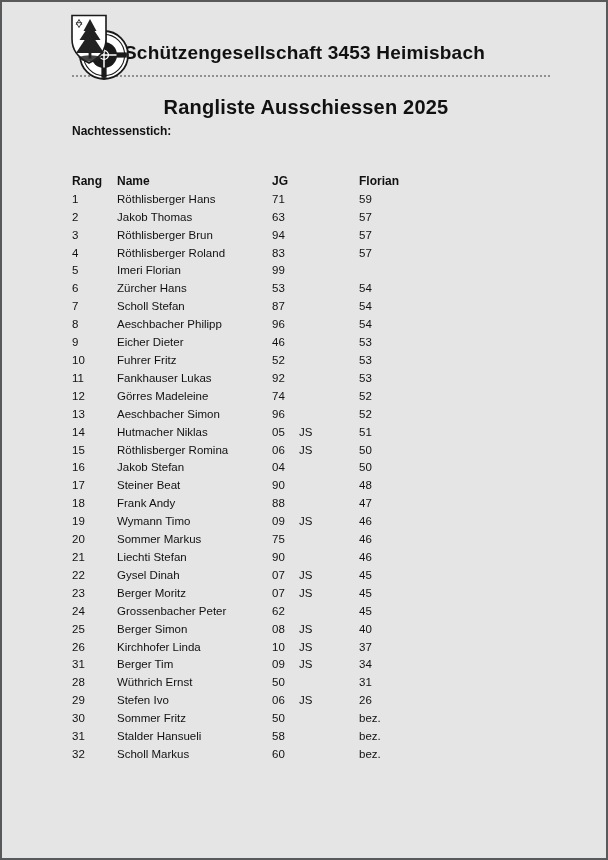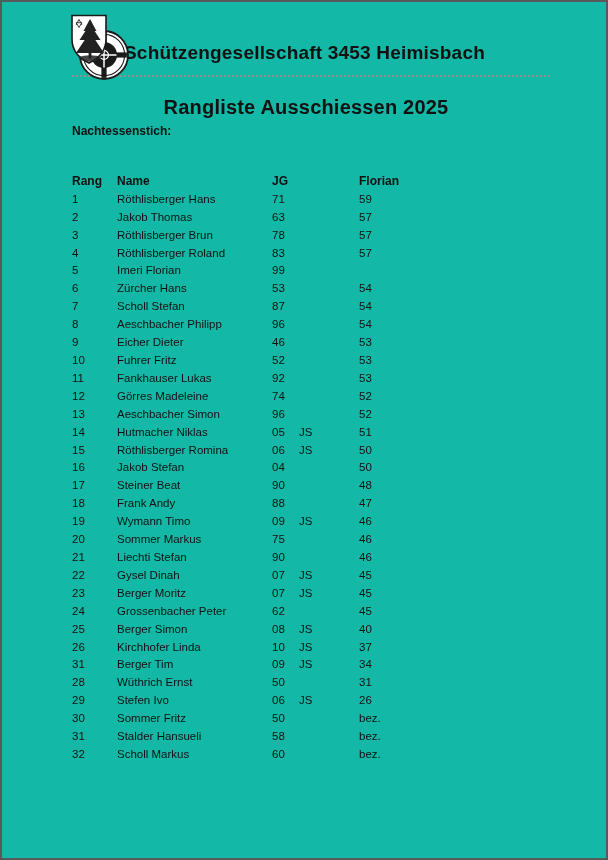--- a/index.html
+++ b/index.html
@@ -6,21 +6,21 @@
   html, body { width: 608px; height: 860px; }
   body {
     font-family: "Liberation Sans", sans-serif;
     background: #ffffff;
     color: #111111;
   }
   .page {
     position: relative;
     width: 608px;
     height: 860px;
-    background: #14b8a6;
+    background: #e5e5e5;
     border: 2px solid #58595b;
     overflow: hidden;
   }
   
   .divider {
     position: absolute;
     top: 73px; left: 70px;
     width: 478px; height: 2px;
     border-bottom: 2px dotted #909090;
     z-index: 0;
@@ -148,21 +148,21 @@
       <div class="cell">2</div>
       <div class="cell">Jakob Thomas</div>
       <div class="cell">63</div>
       <div class="cell"></div>
       <div class="cell">57</div>
     </div>
 
     <div class="t-row">
       <div class="cell">3</div>
       <div class="cell">Röthlisberger Brun</div>
-      <div class="cell">78</div>
+      <div class="cell">94</div>
       <div class="cell"></div>
       <div class="cell">57</div>
     </div>
 
     <div class="t-row">
       <div class="cell">4</div>
       <div class="cell">Röthlisberger Roland</div>
       <div class="cell">83</div>
       <div class="cell"></div>
       <div class="cell">57</div>

